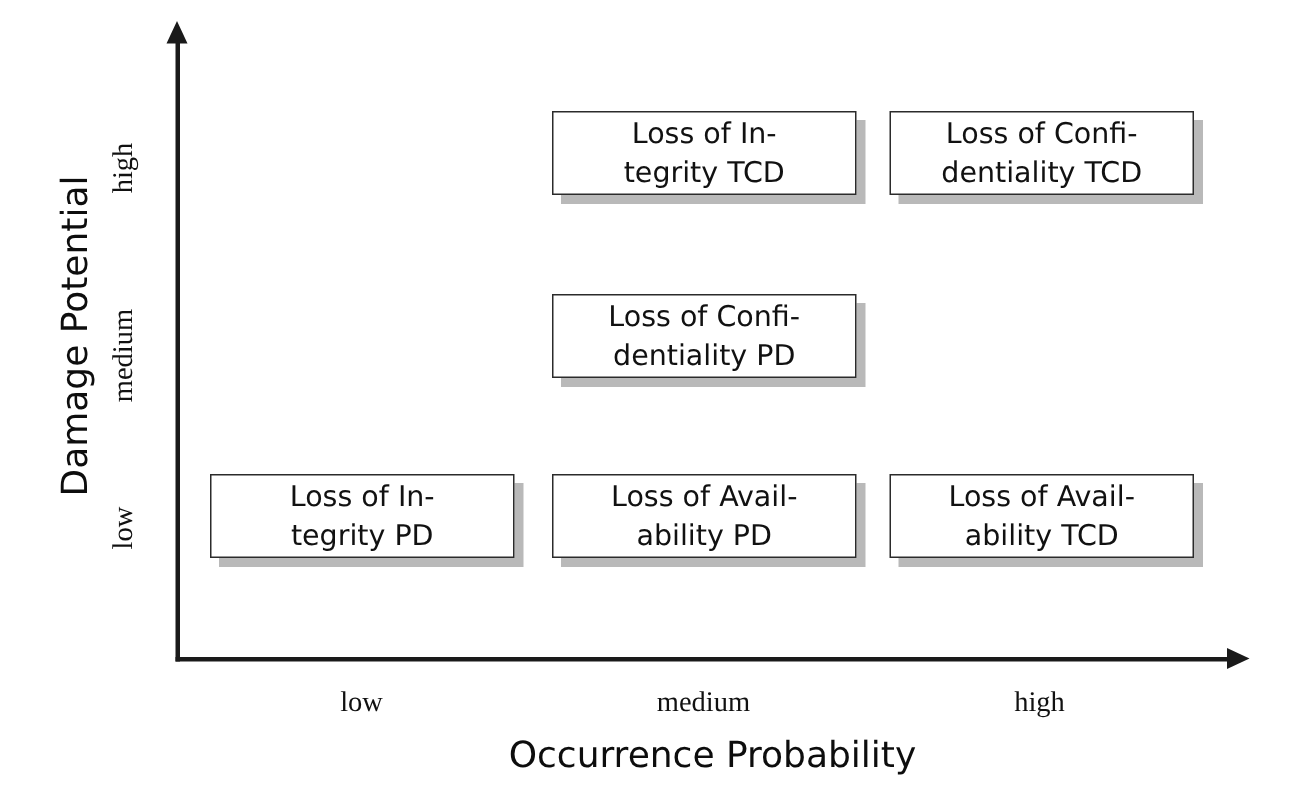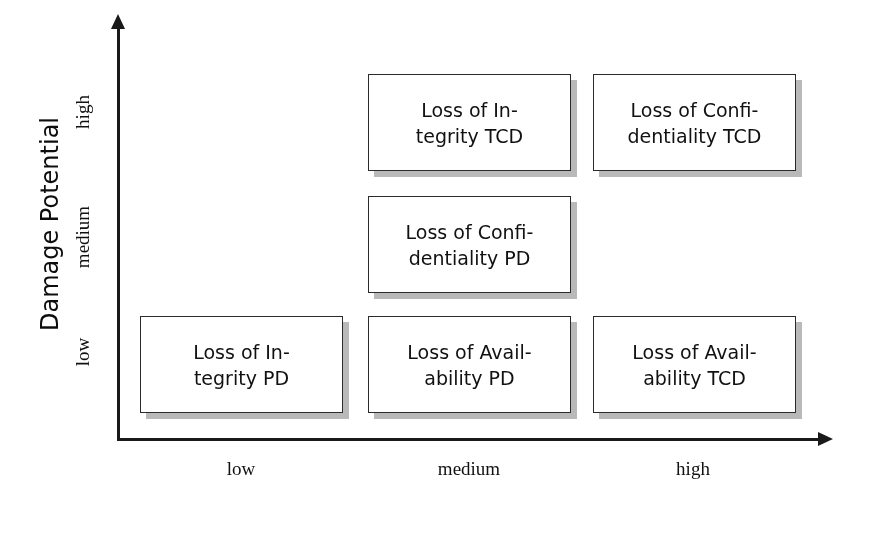--- a/index.html
+++ b/index.html
@@ -99,21 +99,21 @@
     font-size: 19px;
     color: #111111;
     white-space: nowrap;
   }
 
   
   .cell-box {
     position: absolute;
     box-sizing: border-box;
     width: 203px;
-    height: 97px;
+    height: 56px;
     background: #ffffff;
     border: 1.6px solid #2b2b2b;
     box-shadow: 6px 6px 0 0 #b9b9b9;
     display: flex;
     align-items: center;
     justify-content: center;
   }
   .cell-text {
     font-family: "DejaVu Sans", sans-serif;
     font-size: 19px;
@@ -127,20 +127,21 @@
 <body>
 
 <div id="stage">
 
   <div class="axis-line" id="y-axis-line"></div>
   <div class="arrow-head" id="y-axis-arrow"></div>
   <div class="axis-line" id="x-axis-line"></div>
   <div class="arrow-head" id="x-axis-arrow"></div>
 
   <div id="y-axis-title">Damage Potential</div>
+  <div id="x-axis-title">Occurrence Probability</div>
 
   <div class="ytick" style="left:23px; top:101px;">high</div>
   <div class="ytick" style="left:23px; top:226px;">medium</div>
   <div class="ytick" style="left:23px; top:341px;">low</div>
 
   <div class="xtick" style="left:161px; top:458px;">low</div>
   <div class="xtick" style="left:389px; top:458px;">medium</div>
   <div class="xtick" style="left:613px; top:458px;">high</div>
 
   <div class="cell-box" style="left:368px; top:74px;">

